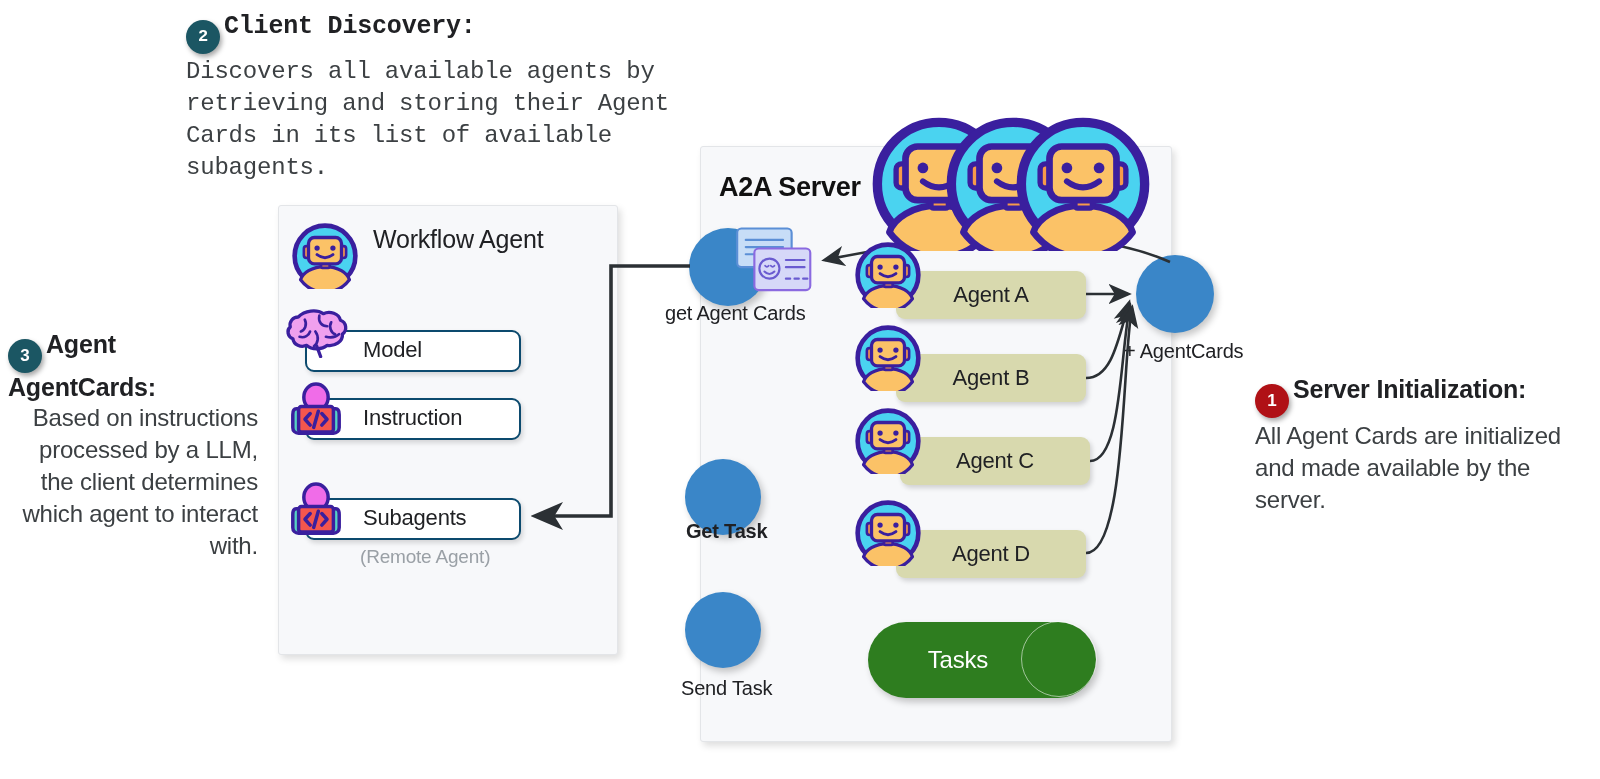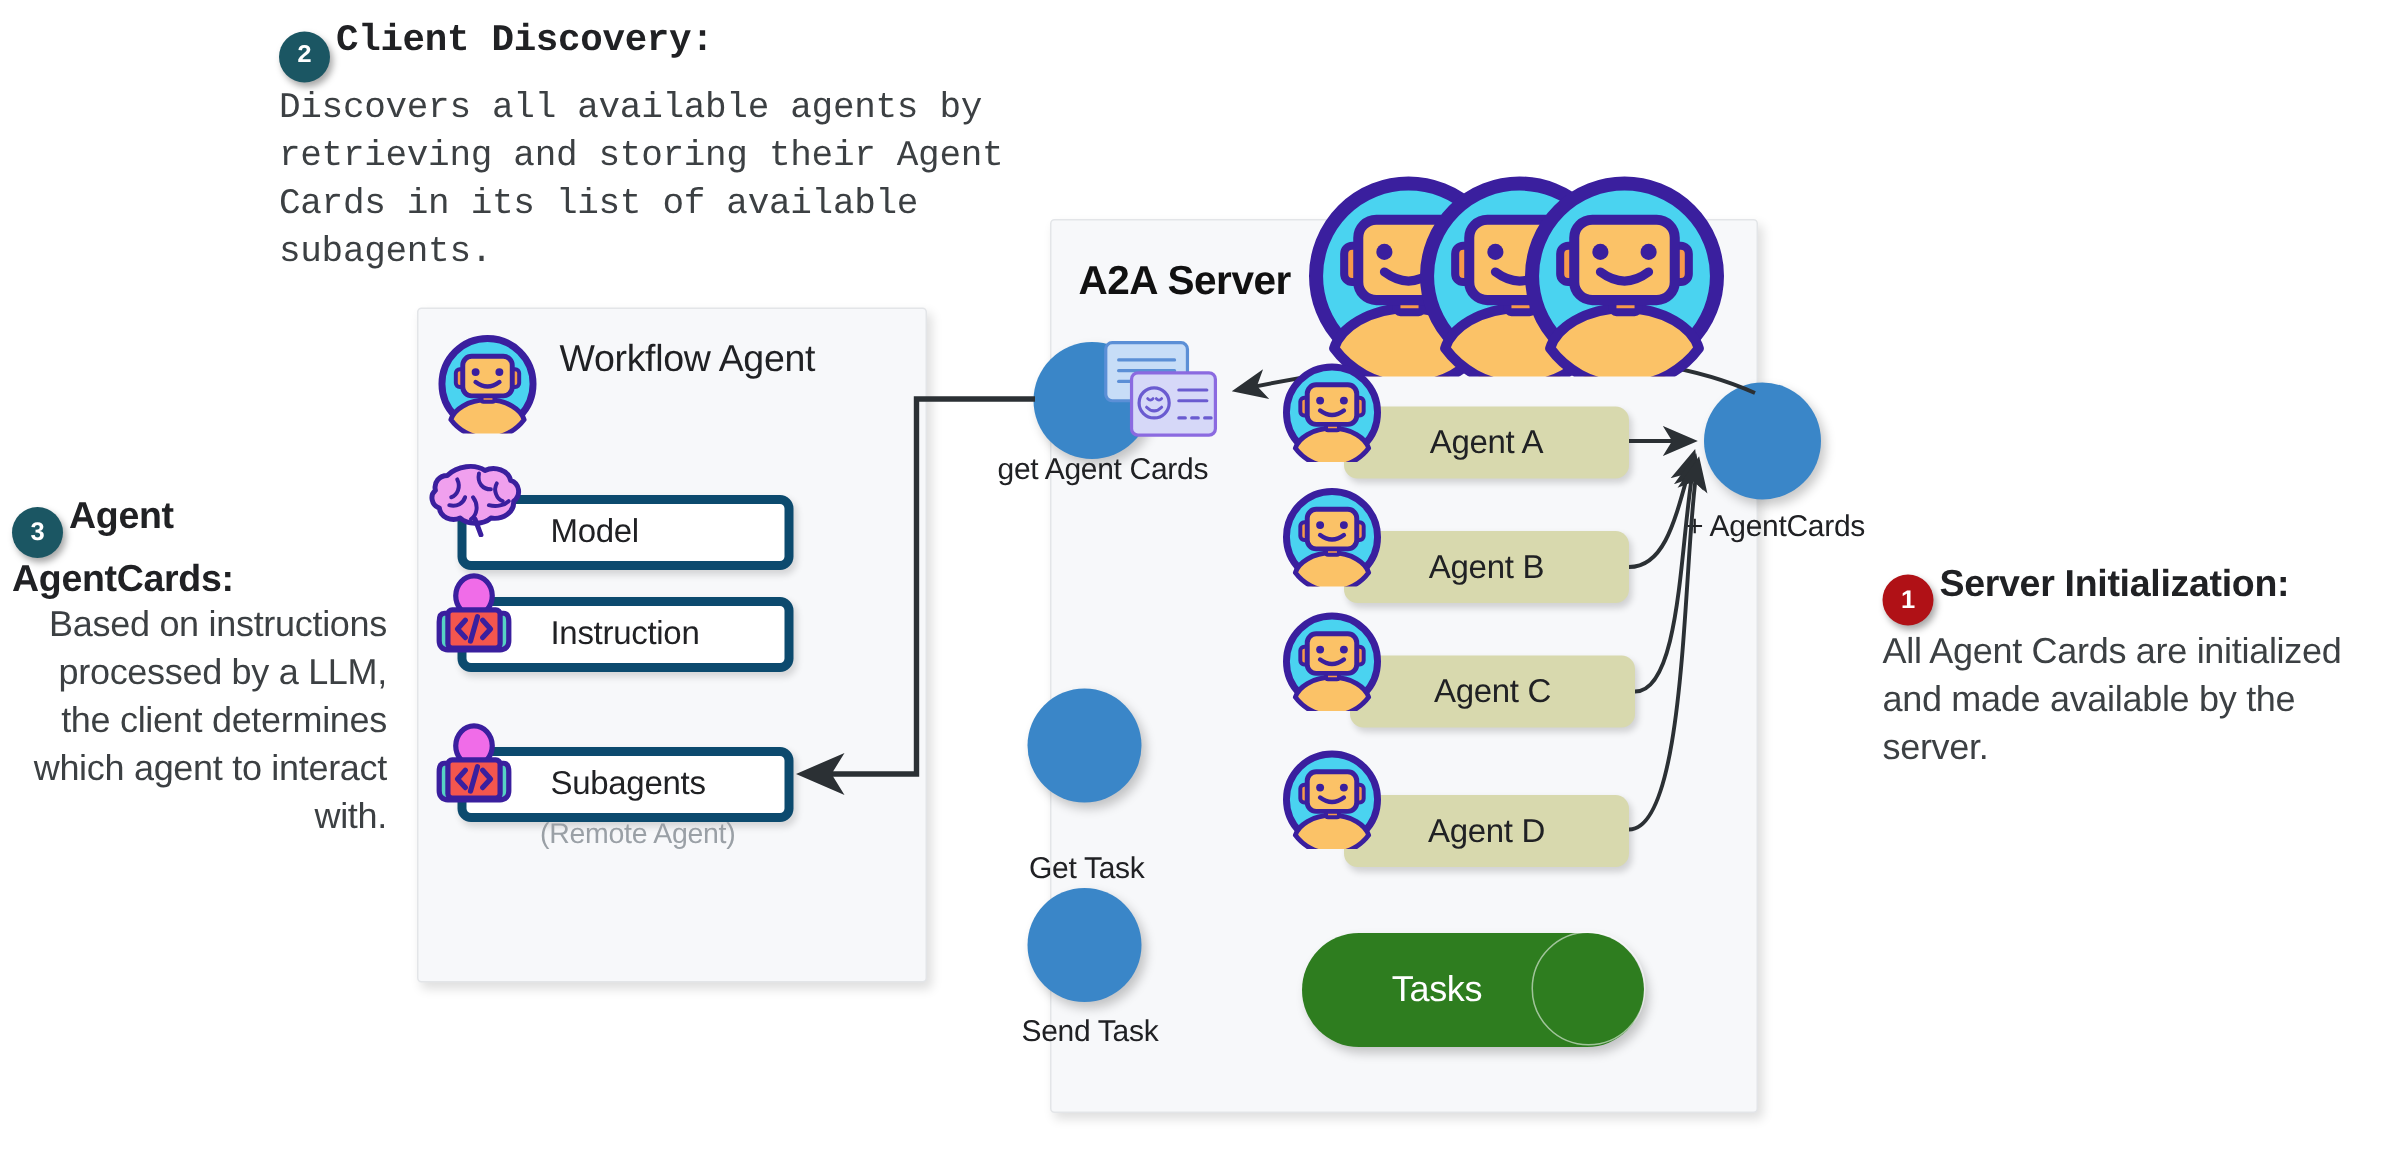--- a/index.html
+++ b/index.html
@@ -41,21 +41,21 @@
     box-shadow:3px 4px 7px rgba(0,0,0,.13);
   }
   #client-panel{left:278px;top:205px;width:338px;height:448px;}
   #server-panel{left:700px;top:146px;width:470px;height:594px;}
 
   #server-title{left:719px;top:172px;font-size:27px;font-weight:bold;color:#111;letter-spacing:-.3px;}
   #client-title{left:373px;top:225px;font-size:25px;color:#202124;letter-spacing:-.2px;}
 
   
   .pill{
-    background:#ffffff;border:6px solid #0c4a6e;border-radius:9px;
+    background:#ffffff;border:2px solid #0c4a6e;border-radius:9px;
     height:38px;line-height:36px;
     font-size:22px;color:#202124;
     box-shadow:2px 3px 5px rgba(0,0,0,.14);
     padding-left:56px;letter-spacing:-.2px;
   }
   #pill-model{left:305px;top:330px;width:156px;}
   #pill-instruction{left:305px;top:398px;width:156px;}
   #pill-subagents{left:305px;top:498px;width:156px;}
   #remote-label{left:360px;top:546px;font-size:19px;color:#9aa0a6;letter-spacing:-.2px;}
 
@@ -76,21 +76,21 @@
     box-shadow:3px 4px 7px rgba(0,0,0,.22);
   }
   #circ-cards{left:689px;top:228px;width:78px;height:78px;}
   #circ-agentcards{left:1136px;top:255px;width:78px;height:78px;}
   #circ-get{left:685px;top:459px;width:76px;height:76px;}
   #circ-send{left:685px;top:592px;width:76px;height:76px;}
 
   .clabel{font-size:20px;color:#202124;letter-spacing:-.2px;}
   #lbl-cards{left:665px;top:302px;}
   #lbl-agentcards{left:1124px;top:340px;}
-  #lbl-get{left:686px;top:568px;}
+  #lbl-get{left:686px;top:520px;font-weight:bold;}
   #lbl-send{left:681px;top:677px;}
 
   
   #tasks{
     left:868px;top:622px;width:228px;height:76px;
     background:#2e7d1f;border-radius:38px;
     box-shadow:3px 4px 7px rgba(0,0,0,.22);
   }
   #tasks .cap{
     position:absolute;right:-1px;top:-1px;width:76px;height:76px;

